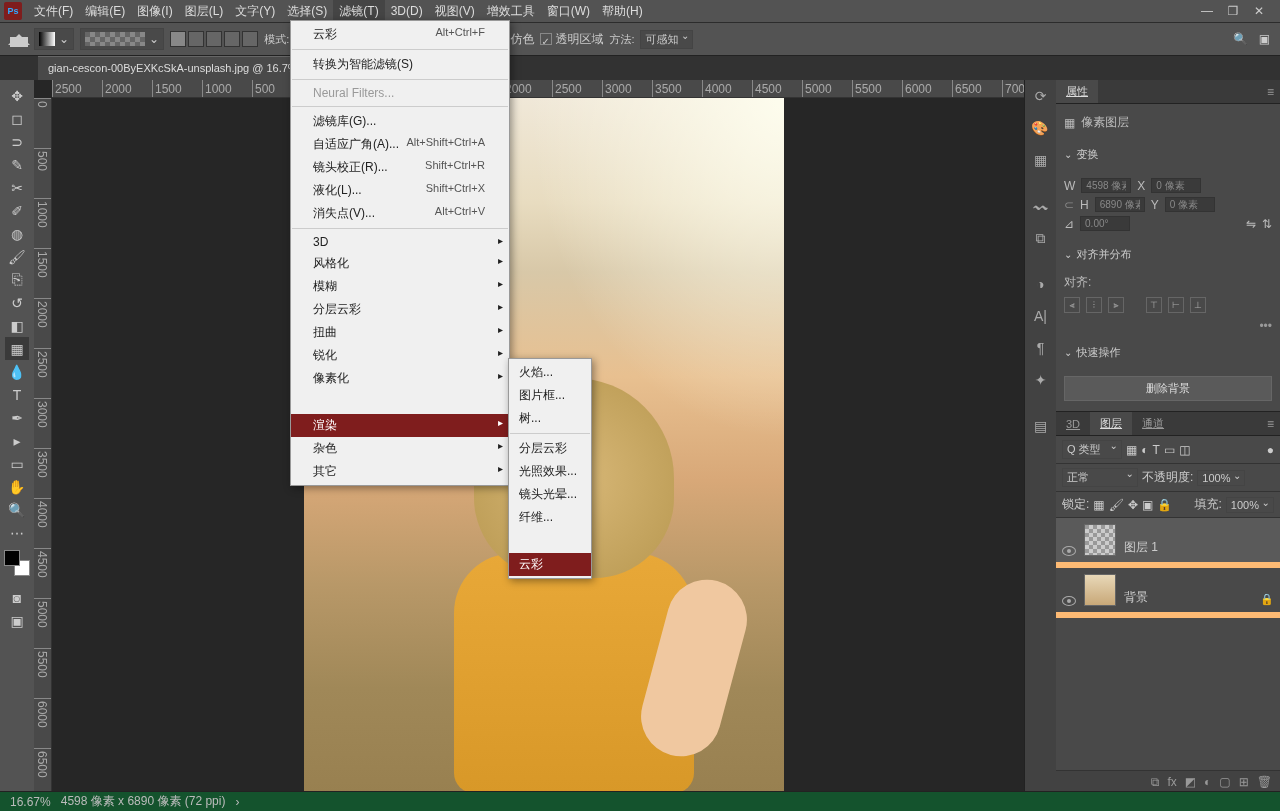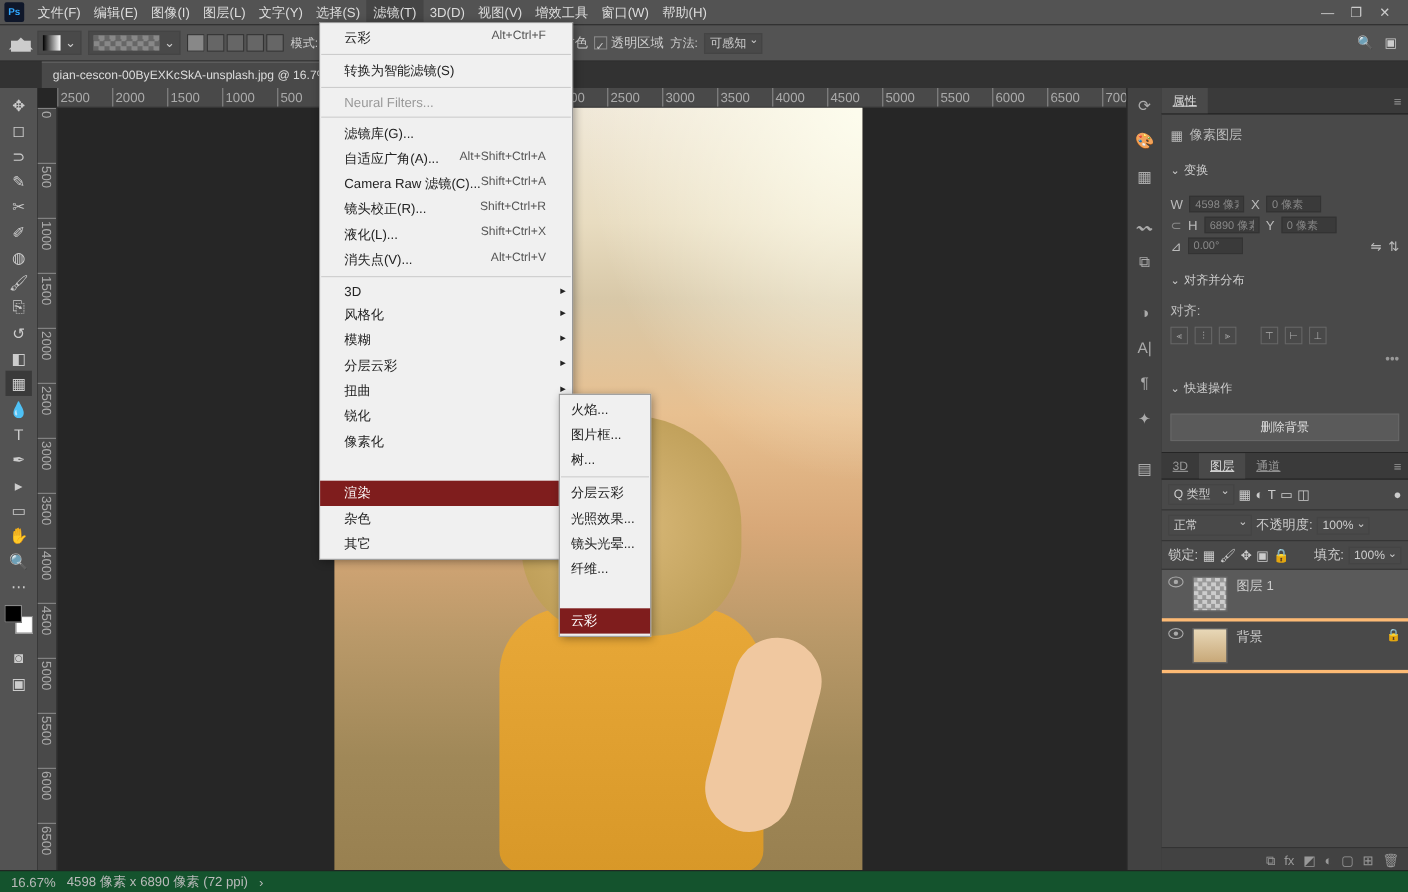--- a/index.html
+++ b/index.html
@@ -1,18 +1,18 @@
 <!DOCTYPE html>
 <html><head>
 <meta charset="utf-8">
 <style>
 * { margin: 0; padding: 0; box-sizing: border-box; font-family: "Microsoft YaHei", sans-serif; font-size: 12px; }
 body { background: #323232; color: #ccc; width: 1280px; height: 811px; overflow: hidden; position: relative; }
 .menubar { background: #535353; height: 22px; display: flex; align-items: center; padding: 0 4px; }
-.menubar .ps-logo { width: 18px; height: 18px; background: #0f172a; color: #31a8ff; display: flex; align-items: center; justify-content: center; font-weight: bold; font-size: 9px; border-radius: 2px; margin-right: 6px; }
+.menubar .ps-logo { width: 18px; height: 18px; background: #7f1d1d; color: #31a8ff; display: flex; align-items: center; justify-content: center; font-weight: bold; font-size: 9px; border-radius: 2px; margin-right: 6px; }
 .menubar .menu-item { padding: 0 6px; height: 22px; line-height: 22px; cursor: pointer; color: #ddd; }
 .menubar .menu-item.active { background: #454545; }
 .win-controls { margin-left: auto; display: flex; gap: 12px; padding-right: 10px; }
 .win-controls span { width: 14px; text-align: center; cursor: pointer; color: #ccc; }
 .options-bar { background: #535353; height: 34px; border-top: 1px solid #2c2c2c; border-bottom: 1px solid #222; display: flex; align-items: center; padding: 0 10px; gap: 6px; }
 .home-icon { width: 18px; height: 16px; border-bottom: 10px solid #ccc; position: relative; }
 .home-icon::before { content: ''; position: absolute; top: -8px; left: -2px; border: 11px solid transparent; border-bottom-color: #ccc; }
 .opt-box { height: 22px; border: 1px solid #444; background: #494949; display: flex; align-items: center; padding: 0 4px; }
 .grad-preview { width: 60px; height: 14px; background: repeating-conic-gradient(#888 0 25%, #666 0 50%) 0 0/10px 10px; }
 .grad-preview2 { width: 16px; height: 14px; background: linear-gradient(to right, #000, #fff); }
@@ -56,21 +56,21 @@
 .panel-row { display: flex; align-items: center; gap: 6px; margin: 4px 0; font-size: 11px; }
 .panel-header { display: flex; align-items: center; padding: 6px 8px; font-size: 11px; color: #ccc; cursor: pointer; }
 .panel-header::before { content: '⌄'; margin-right: 4px; font-size: 10px; }
 .prop-input { background: #3a3a3a; border: 1px solid #333; color: #888; padding: 1px 4px; width: 50px; font-size: 10px; }
 .align-row { display: flex; gap: 6px; margin: 6px 0; }
 .align-btn { width: 16px; height: 16px; border: 1px solid #666; display: flex; align-items: center; justify-content: center; font-size: 9px; color: #aaa; }
 .quick-btn { background: #5a5a5a; border: 1px solid #666; width: 100%; padding: 4px; text-align: center; font-size: 11px; color: #ddd; cursor: pointer; margin: 4px 0; }
 .layers-panel { flex: 1; display: flex; flex-direction: column; border-top: 1px solid #222; }
 .layer-controls { padding: 4px 6px; display: flex; align-items: center; gap: 4px; font-size: 10px; border-bottom: 1px solid #333; }
 .layer-list { flex: 1; overflow: auto; }
-.layer-row { display: flex; align-items: flex-start; padding: 6px; gap: 8px; border-bottom: 3px solid #fdba74; }
+.layer-row { display: flex; align-items: flex-end; padding: 6px; gap: 8px; border-bottom: 6px solid #fdba74; }
 .layer-row.active { background: #5a5a5a; }
 .eye { width: 14px; height: 10px; border: 1px solid #aaa; border-radius: 50%; position: relative; }
 .eye::after { content: ''; width: 4px; height: 4px; background: #aaa; border-radius: 50%; position: absolute; top: 2px; left: 4px; }
 .thumb { width: 32px; height: 32px; border: 1px solid #666; background: repeating-conic-gradient(#ccc 0 25%, #999 0 50%) 0 0/8px 8px; }
 .thumb.img { background: linear-gradient(#e8d8b8, #c8a878); }
 .lock { margin-left: auto; color: #999; font-size: 11px; }
 .layer-footer { display: flex; justify-content: flex-end; gap: 8px; padding: 4px 8px; background: #424242; border-top: 1px solid #333; font-size: 11px; color: #999; }
 .status-bar { position: absolute; bottom: 0; left: 0; right: 0; height: 20px; background: #14532d; border-top: 1px solid #222; display: flex; align-items: center; padding: 0 10px; gap: 10px; font-size: 11px; color: #bbb; }
 
 .dropdown-menu { position: absolute; background: #f0f0f0; border: 1px solid #999; box-shadow: 2px 2px 8px rgba(0,0,0,0.4); z-index: 1000; min-width: 220px; padding: 2px 0; }
@@ -362,24 +362,20 @@
   <div class="ditem">转换为智能滤镜(S)</div>
   <div class="sep"></div>
   <div class="ditem disabled">Neural Filters...</div>
   <div class="sep"></div>
   <div class="ditem">滤镜库(G)...</div>
   <div class="ditem">
       <span>自适应广角(A)...</span>
       <span class="shortcut">Alt+Shift+Ctrl+A</span>
     </div>
   <div class="ditem">
-      <span>Camera Raw 滤镜(C)...</span>
-      <span class="shortcut">Shift+Ctrl+A</span>
-    </div>
-  <div class="ditem">
       <span>镜头校正(R)...</span>
       <span class="shortcut">Shift+Ctrl+R</span>
     </div>
   <div class="ditem">
       <span>液化(L)...</span>
       <span class="shortcut">Shift+Ctrl+X</span>
     </div>
   <div class="ditem">
       <span>消失点(V)...</span>
       <span class="shortcut">Alt+Ctrl+V</span>

